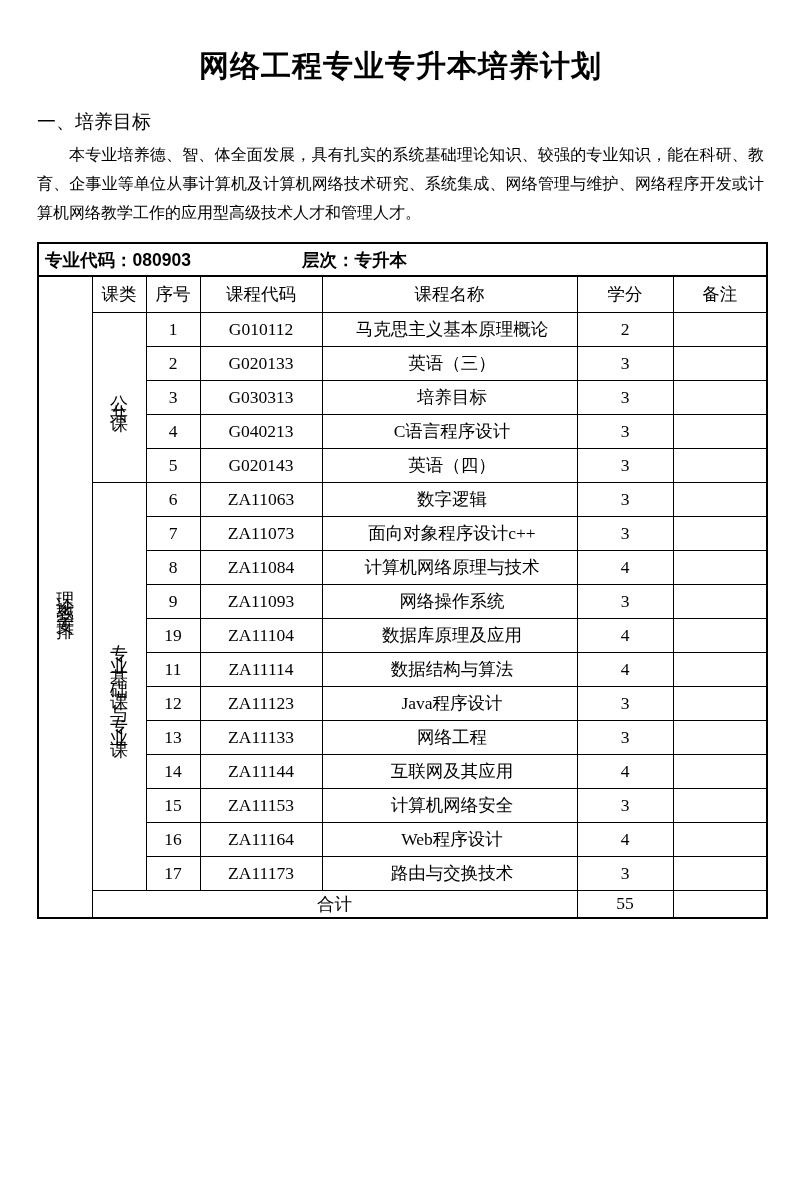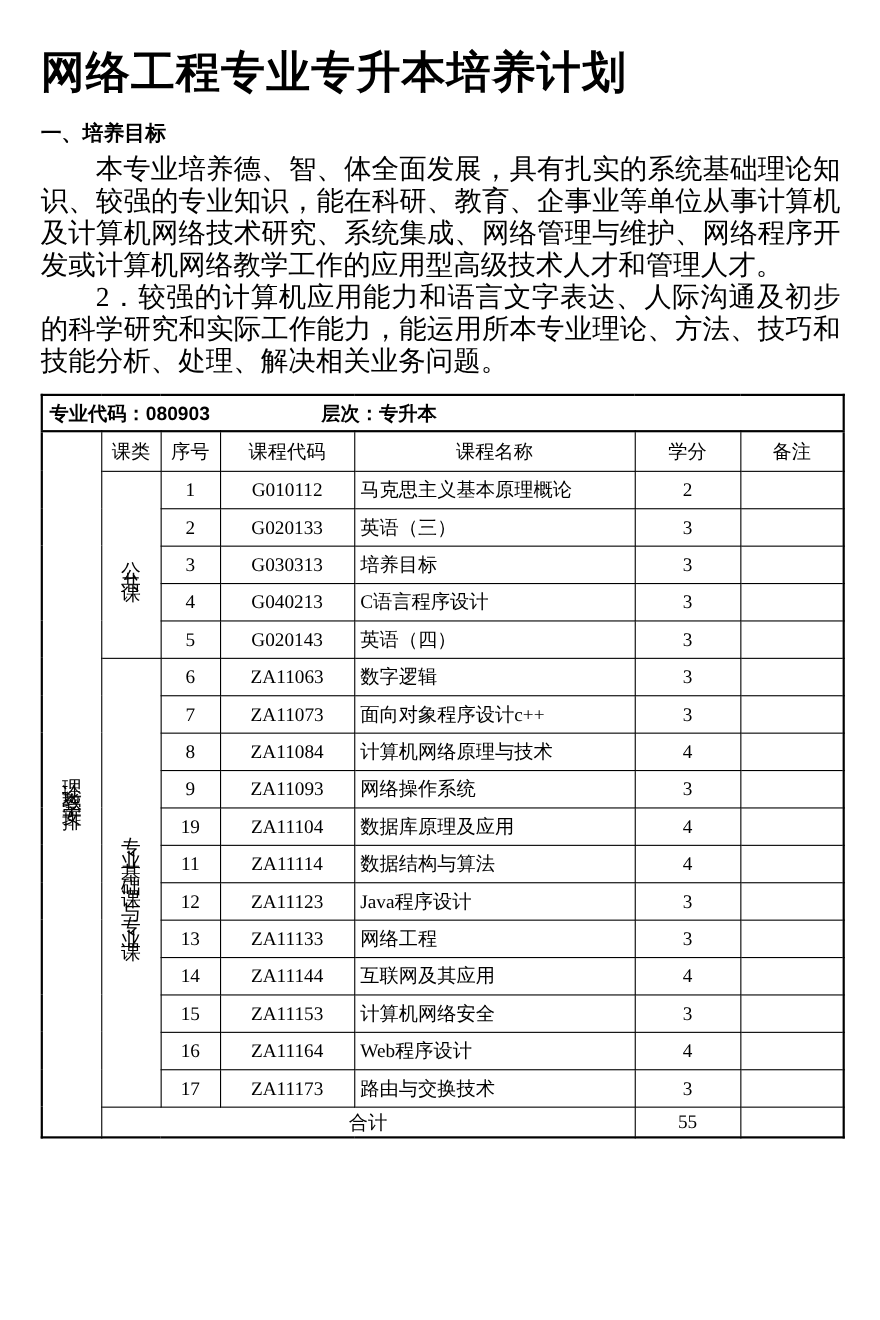--- a/index.html
+++ b/index.html
@@ -9,33 +9,33 @@
     color: #000;
     font-family: "Liberation Serif", "DejaVu Serif", serif;
     overflow: hidden;
   }
   .page {
     width: 800px; height: 1200px;
     padding: 45px 36px 0 37px;
   }
   h1.doc-title {
     font-family: "Liberation Sans", "DejaVu Sans", sans-serif;
-    font-size: 40px; font-weight: bold;
-    text-align: left; line-height: 42px;
+    font-size: 30px; font-weight: bold;
+    text-align: center; line-height: 42px;
     letter-spacing: 1px;
   }
   h2.sec-heading {
     font-family: "Liberation Sans", "DejaVu Sans", sans-serif;
-    font-size: 19px; font-weight: bold;
+    font-size: 19px; font-weight: normal;
     line-height: 26px; margin-top: 21px;
   }
   h2.sec-heading.first { margin-top: 22px; }
   h2.sec-heading.last { margin-top: 27px; }
   p.body-par {
-    font-size: 25px; line-height: 29px;
+    font-size: 16px; line-height: 29px;
     text-align: justify; text-indent: 2em;
     margin-top: 5px;
   }
   p.body-par + p.body-par { margin-top: 0; }
 
   table.course-table {
     border-collapse: collapse;
     table-layout: fixed;
     width: 729px;
     margin-top: 15px;
@@ -50,25 +50,25 @@
   }
   tr.meta-row { height: 33px; }
   tr.meta-row td {
     border-bottom: 2.2px solid #000;
     text-align: left;
     position: relative;
     font-family: "Liberation Sans", "DejaVu Sans", sans-serif;
     font-weight: bold; font-size: 17.5px;
   }
   .meta-code { padding-left: 6px; }
-  .meta-level { position: absolute; left: 253px; top: 50%; transform: translateY(-50%); }
+  .meta-level { position: absolute; left: 263px; top: 50%; transform: translateY(-50%); }
   tr.head-row { height: 36px; }
   tr.course-row { height: 34px; }
   tr.total-row { height: 28px; }
-  td.name-cell { text-align: left; padding-left: 5px; }
+  td.name-cell { text-align: center; padding-left: 5px; }
   td.vcell { text-align: center; }
   .vtext {
     display: inline-block;
     writing-mode: vertical-rl;
     text-orientation: upright;
     white-space: nowrap;
   }
   .vtext.side { letter-spacing: 6px; font-size: 18px; }
   .vtext.grp1 { letter-spacing: 10px; font-size: 18px; }
   .vtext.grp2 { letter-spacing: 12px; font-size: 18px; }
@@ -76,21 +76,20 @@
 </head>
 <body>
 
 <div class="page">
 
   <h1 class="doc-title">网络工程专业专升本培养计划</h1>
 
   <h2 class="sec-heading first">一、培养目标</h2>
   <p class="body-par">本专业培养德、智、体全面发展，具有扎实的系统基础理论知识、较强的专业知识，能在科研、教育、企事业等单位从事计算机及计算机网络技术研究、系统集成、网络管理与维护、网络程序开发或计算机网络教学工作的应用型高级技术人才和管理人才。</p>
 
-  <p class="body-par">2．较强的计算机应用能力和语言文字表达、人际沟通及初步的科学研究和实际工作能力，能运用所本专业理论、方法、技巧和技能分析、处理、解决相关业务问题。</p>
 
 
   <table class="course-table">
     <colgroup>
       <col style="width:54px">
         <col style="width:54px">
         <col style="width:54px">
         <col style="width:122px">
       <col style="width:255px">
         <col style="width:96px">

